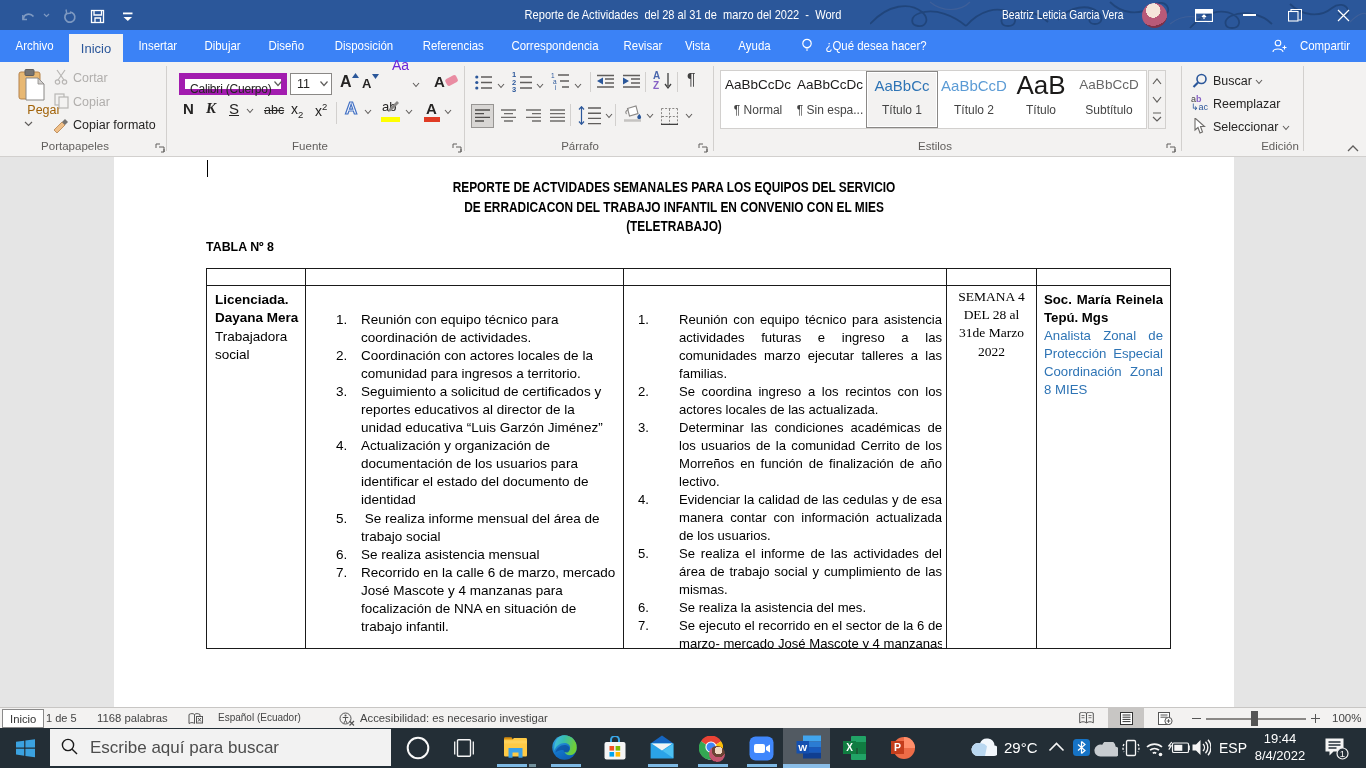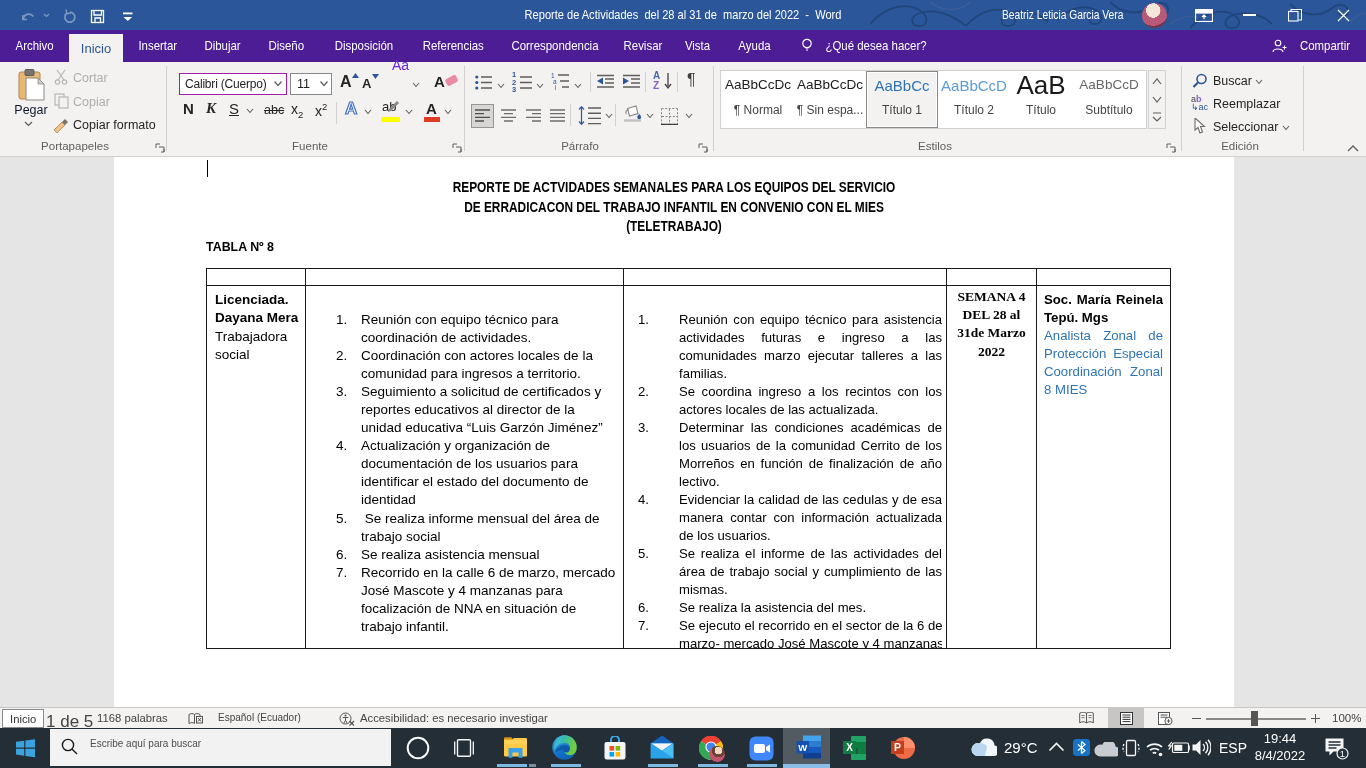--- a/index.html
+++ b/index.html
@@ -1,19 +1,19 @@
 <!DOCTYPE html>
 <html><head><meta charset="utf-8"><style>
 *{margin:0;padding:0;box-sizing:border-box}
 html,body{width:1366px;height:768px;overflow:hidden;background:#e6e6e6;font-family:"Liberation Sans",sans-serif}
 .abs{position:absolute}
 #app{position:absolute;left:0;top:0;width:1366px;height:768px}
 
 #titlebar{position:absolute;left:0;top:0;width:1366px;height:30px;background:#2b579a;color:#fff}
-#tabrow{position:absolute;left:0;top:30px;width:1366px;height:32px;background:#4c1d95}
+#tabrow{position:absolute;left:0;top:30px;width:1366px;height:32px;background:#3b82f6}
 .tab{position:absolute;top:0;height:32px;line-height:32px;color:#fff;font-size:13px;text-align:center;transform:scaleX(0.88)}
 #tab-inicio{position:absolute;left:69px;top:34px;width:54px;height:28px;background:#f3f2f1;color:#2b579a;font-size:13px;text-align:center;line-height:30px}
 
 #ribbon{position:absolute;left:0;top:62px;width:1366px;height:95px;background:#f3f2f1;border-bottom:1px solid #d2d0ce}
 .glabel{position:absolute;top:140px;font-size:11.5px;color:#605e5c;text-align:center}
 .gsep{position:absolute;top:66px;height:85px;width:1px;background:#d2d0ce}
 .launcher{position:absolute;top:143px;width:11px;height:11px}
 
 #docarea{position:absolute;left:0;top:157px;width:1366px;height:550px;background:#e5e5e5;overflow:hidden}
 #page{position:absolute;left:114px;top:0;width:1120px;height:550px;background:#fff}
@@ -21,21 +21,21 @@
 #dtable{position:absolute;left:206px;top:111px;border-collapse:collapse;table-layout:fixed;width:964px}
 #dtable td{border:1px solid #1a1a1a;vertical-align:top;font-size:13.5px;color:#000}
 .hdr{background:#0070c0;font-weight:bold;text-align:center;font-size:11px;line-height:17.3px;padding-top:0;color:#04111d;white-space:nowrap}
 .num{position:absolute}
 .li{position:relative}
 .jl{text-align:justify;text-align-last:justify;height:18.05px;overflow:hidden;white-space:nowrap}
 #cell2,#cell3{line-height:18.05px}
 #cell3{font-size:13.1px !important;line-height:17.95px !important}
 #cell3 .li{padding-left:55px !important;padding-right:4px !important}
 #cell3 .num{left:14px !important}
-#cell4{font-family:"Liberation Serif",serif;font-weight:bold;font-size:15px;text-align:center;line-height:18.2px;padding-top:2px}
+#cell4{font-family:"Liberation Serif",serif;font-weight:normal;font-size:15px;text-align:center;line-height:18.2px;padding-top:2px}
 #cell5{font-size:13.2px !important;line-height:18.2px;padding:5px 7px 0 7px}
 .blue{color:#2e74b5}
 
 #statusbar{position:absolute;left:0;top:707px;width:1366px;height:21px;background:#f3f2f1;border-top:1px solid #c8c6c4;font-size:12px;color:#444}
 
 #taskbar{position:absolute;left:0;top:728px;width:1366px;height:40px;background:#232e36}
 .tray{color:#fff}
 </style></head>
 <body>
 <div id="app">
@@ -121,21 +121,21 @@
 
 <div id="ribbon"></div>
 <div id="ribbon-content">
 
   <svg class="abs" style="left:17px;top:69px" width="30" height="32" viewBox="0 0 30 32">
     <rect x="2" y="3" width="21" height="27" rx="2" fill="#e8b873" stroke="#b5834c" stroke-width="1"></rect>
     <rect x="8" y="0.5" width="9" height="6" rx="1" fill="#767472" stroke="#5f5d5b" stroke-width="1"></rect>
     <path d="M9 9 h12 l6 6 v16 h-18 z" fill="#fff" stroke="#8a8886" stroke-width="1"></path>
     <path d="M21 9 v6 h6 z" fill="#d2d0ce" stroke="#8a8886" stroke-width="0.8"></path>
   </svg>
-  <div class="abs" style="left:11px;top:103px;width:40px;text-align:center;font-size:12.5px;color:#0f172a">Pegar</div>
+  <div class="abs" style="left:24px;top:103px;width:40px;text-align:center;font-size:12.5px;color:#a16207">Pegar</div>
   <svg class="abs" style="left:24px;top:121px" width="9" height="6" viewBox="0 0 9 6">
         <path d="M1 1 l3.5 3.5 L8 1" stroke="#605e5c" stroke-width="1.2" fill="none"></path>
       </svg>
   <svg class="abs" style="left:54px;top:69px" width="16" height="16" viewBox="0 0 16 16" stroke="#b8b6b4" fill="none" stroke-width="1.2">
     <path d="M3 1 L10 11 M11 1 L4 11"></path>
         <circle cx="3.5" cy="13" r="2.2"></circle>
         <circle cx="10.5" cy="13" r="2.2"></circle>
   </svg>
   <div class="abs" style="left:73px;top:71px;font-size:12.5px;color:#b0aeac">Cortar</div>
   <svg class="abs" style="left:54px;top:93px" width="16" height="16" viewBox="0 0 16 16" stroke="#b8b6b4" fill="#f3f2f1" stroke-width="1.2">
@@ -147,21 +147,21 @@
     <path d="M2 13 l8 -8 3 3 -8 8 z" fill="#f0c089" stroke="#b5834c" stroke-width="0.8"></path>
     <path d="M10 5 l3 -3 3 3 -3 3 z" fill="#767472"></path>
   </svg>
   <div class="abs" style="left:73px;top:118px;font-size:12.5px;color:#252423">Copiar formato</div>
   <div class="glabel" style="left:20px;width:110px">Portapapeles</div>
   <svg class="abs launcher" style="left:155px;top:143px" width="11" height="11" viewBox="0 0 11 11" stroke="#605e5c" fill="none" stroke-width="1">
     <path d="M1 1 v4 M1 1 h4 M4 4 h5 v5 M9 9 h-3 M9 9 v-3"></path>
   </svg>
   <div class="gsep" style="left:166px"></div>
 
-  <div class="abs" style="left:179px;top:73px;width:108px;height:22px;background:#fff;border:1px solid #a21caf;font-size:12px;color:#252423;line-height:20px;padding-left:5px;letter-spacing:-0.2px">Calibri (Cuerpo)</div>
+  <div class="abs" style="left:179px;top:73px;width:108px;height:22px;background:#fff;border:6px solid #a21caf;font-size:12px;color:#252423;line-height:20px;padding-left:5px;letter-spacing:-0.2px">Calibri (Cuerpo)</div>
   <svg class="abs" style="left:274px;top:81px" width="8" height="6" viewBox="0 0 8 6">
         <path d="M0.5 0.5 l3.5 4 L7.5 0.5" stroke="#605e5c" stroke-width="1.2" fill="none"></path>
       </svg>
   <div class="abs" style="left:290px;top:73px;width:42px;height:22px;background:#fff;border:1px solid #8a8886;font-size:12.5px;color:#252423;line-height:20px;padding-left:6px">11</div>
   <svg class="abs" style="left:320px;top:81px" width="8" height="6" viewBox="0 0 8 6">
         <path d="M0.5 0.5 l3.5 4 L7.5 0.5" stroke="#605e5c" stroke-width="1.2" fill="none"></path>
       </svg>
   <div class="abs" style="left:340px;top:73px;font-size:16px;font-weight:bold;color:#252423">A</div>
   <svg class="abs" style="left:352px;top:73px" width="7" height="5" viewBox="0 0 7 5">
         <path d="M0 5 L3.5 0 L7 5 z" fill="#2b579a"></path>
@@ -362,21 +362,21 @@
       </svg>
   <div class="abs" style="left:1191px;top:95px;font-size:9px;line-height:8px"><span style="color:#404040">a</span><span style="color:#8661c5;font-weight:bold">b</span><br><span style="color:#2b579a">↳</span><span style="color:#2b579a">ac</span></div>
   <div class="abs" style="left:1213px;top:97px;font-size:12.5px;color:#252423">Reemplazar</div>
   <svg class="abs" style="left:1194px;top:118px" width="12" height="16" viewBox="0 0 12 16">
     <path d="M1 0 L1 12 L4 9.5 L6 15 L8.5 14 L6.5 8.5 L10.5 8.5 z" fill="#fff" stroke="#6f6d6b" stroke-width="1.1"></path>
   </svg>
   <div class="abs" style="left:1213px;top:120px;font-size:12.5px;color:#252423">Seleccionar</div>
   <svg class="abs" style="left:1282px;top:125px" width="8" height="6" viewBox="0 0 8 6">
         <path d="M1 1 l3 3.5 L7 1" stroke="#605e5c" stroke-width="1.1" fill="none"></path>
       </svg>
-  <div class="glabel" style="left:1200px;width:80px">Edición</div>
+  <div class="glabel" style="left:1240px;width:80px">Edición</div>
   <div class="gsep" style="left:1303px"></div>
   <svg class="abs" style="left:1347px;top:145px" width="12" height="7" viewBox="0 0 12 7">
         <path d="M1 6 L6 1 L11 6" stroke="#605e5c" stroke-width="1.3" fill="none"></path>
       </svg>
 </div>
 
 <div id="docarea">
   <div id="page"></div>
   <div class="abs" style="left:207px;top:3px;width:1.3px;height:17px;background:#000"></div>
   <div class="abs" style="left:114px;top:21px;width:1120px;text-align:center;font-weight:bold;font-size:13.9px;line-height:19.6px;color:#000;transform:scaleX(0.855)">REPORTE DE ACTVIDADES SEMANALES PARA LOS EQUIPOS DEL SERVICIO<br>DE ERRADICACON DEL TRABAJO INFANTIL EN CONVENIO CON EL MIES<br>(TELETRABAJO)</div>
@@ -465,21 +465,21 @@
         <div class="jl blue">Coordinación Zonal</div>
         <div class="blue">8 MIES</div>
       </td>
     </tr>
   </tbody>
       </table>
 </div>
 
 <div id="statusbar">
   <div class="abs" style="left:2px;top:1px;width:42px;height:19px;background:#fff;border:1px solid #8a8a8a;font-size:11.3px;color:#333;line-height:18px;padding-left:7px">Inicio</div>
-  <div class="abs" style="left:46px;top:4px;font-size:17px">1 de 5</div>
+  <div class="abs" style="left:46px;top:4px;font-size:11px">1 de 5</div>
   <div class="abs" style="left:97px;top:4px;font-size:11.3px">1168 palabras</div>
   <svg class="abs" style="left:188px;top:5px" width="15" height="12" viewBox="0 0 15 12" fill="none" stroke="#555" stroke-width="1">
     <path d="M1 1.5 c2 -1.2 4 -1.2 5.5 0 v9 c-1.5 -1.2 -3.5 -1.2 -5.5 0 z"></path>
     <path d="M12 1.5 c-2 -1.2 -4 -1.2 -5.5 0 M12 1.5 v4"></path>
     <rect x="8.5" y="3.5" width="6" height="6.5" fill="#f3f2f1" stroke="#555"></rect>
     <path d="M10 5 l3 3.5 M13 5 l-3 3.5"></path>
   </svg>
   <div class="abs" style="left:218px;top:4px;font-size:10px">Español (Ecuador)</div>
   <svg class="abs" style="left:339px;top:4px" width="16" height="14" viewBox="0 0 16 14" fill="none" stroke="#555" stroke-width="1">
     <circle cx="6.5" cy="6.5" r="5.5"></circle>
@@ -518,21 +518,21 @@
         <path d="M9.4 1.5 L19 0.2 V8.6 H9.4 z"></path>
         <path d="M0 9.8 H8.2 V16.7 L0 15.6 z"></path>
         <path d="M9.4 9.8 H19 V18.2 L9.4 16.9 z"></path>
   </svg>
 
   <div class="abs" style="left:50px;top:1px;width:341px;height:37px;background:#f2f2f2"></div>
   <svg class="abs" style="left:61px;top:10px" width="17" height="17" viewBox="0 0 17 17" fill="none" stroke="#1a1a1a" stroke-width="1.4">
     <circle cx="7" cy="7" r="5.6"></circle>
         <path d="M11.2 11.2 L16 16"></path>
   </svg>
-  <div class="abs" style="left:90px;top:10px;font-size:10px;color:#4d4d4d">Escribe aquí para buscar</div>
+  <div class="abs" style="left:90px;top:10px;font-size:17px;color:#4d4d4d">Escribe aquí para buscar</div>
 
   <svg class="abs" style="left:406px;top:8px" width="24" height="24" viewBox="0 0 24 24" fill="none" stroke="#f8f8f8" stroke-width="2">
     <circle cx="12" cy="12" r="10.3"></circle>
   </svg>
 
   <svg class="abs" style="left:454px;top:11px" width="20" height="18" viewBox="0 0 20 18" fill="none" stroke="#f5f5f5" stroke-width="1.4">
     <rect x="3.5" y="0.7" width="13" height="16.6" rx="1"></rect>
     <path d="M0.7 2.5 v13 M19.3 2.5 v13" stroke-width="1.3"></path>
   </svg>
 

